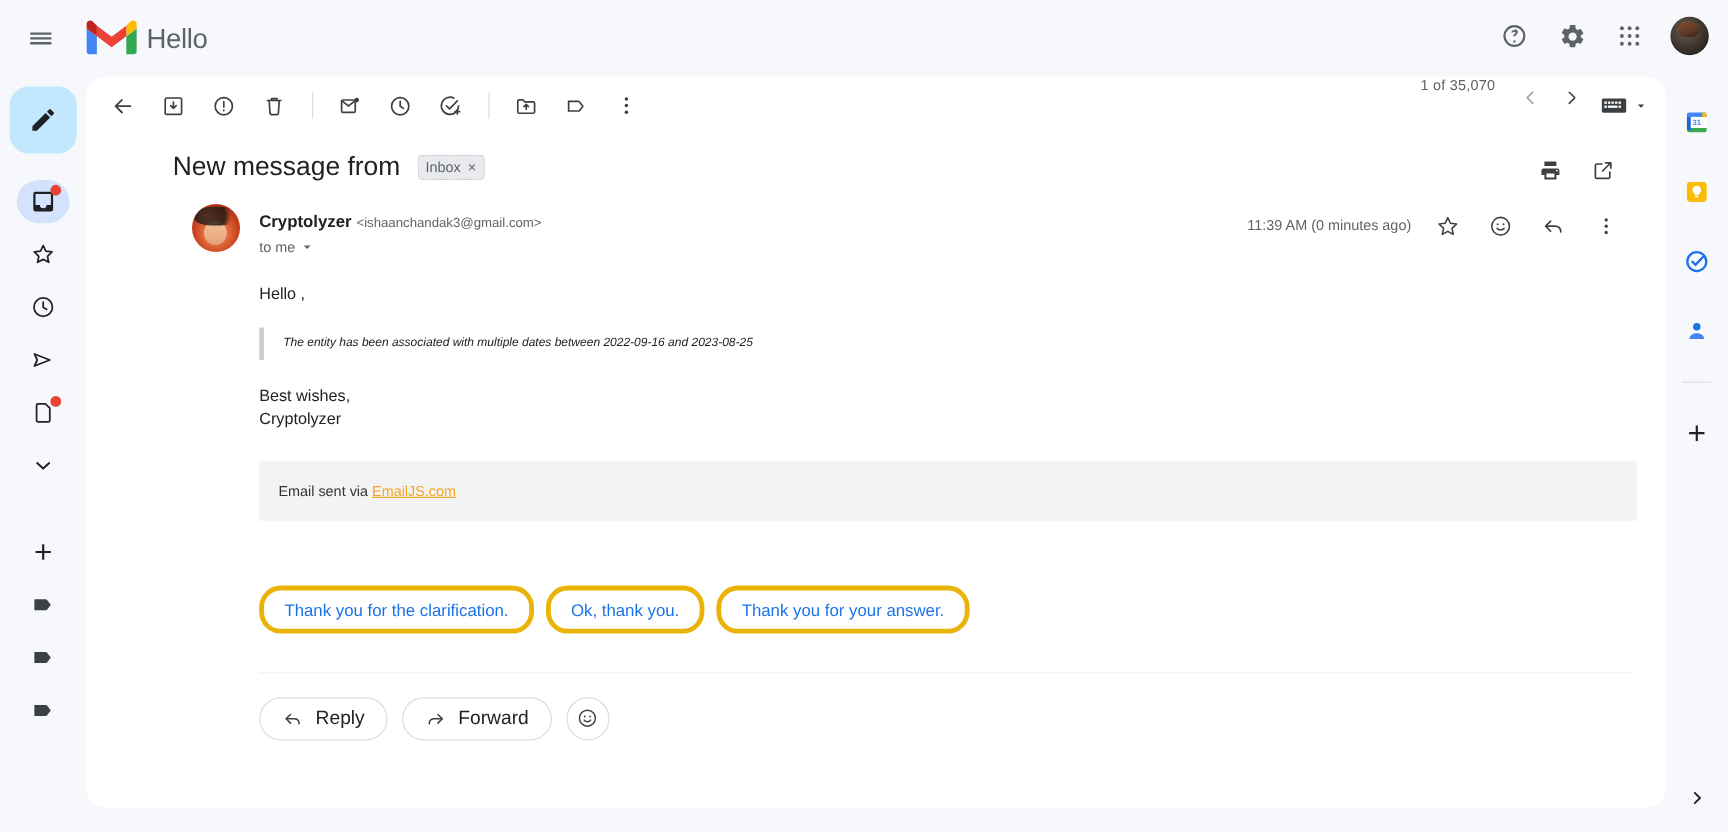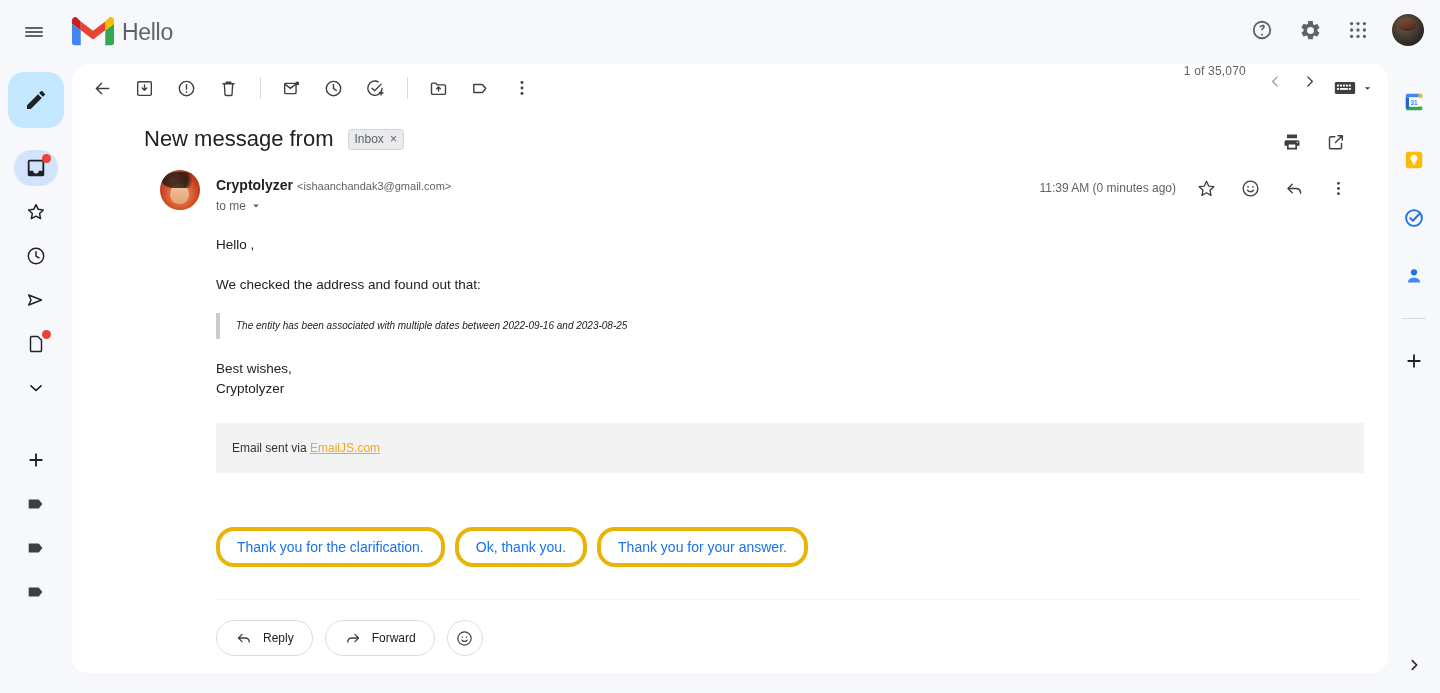--- a/index.html
+++ b/index.html
@@ -224,21 +224,21 @@
     margin: 32px 30px 0 144px; height: 1px; background: #f1f3f4;
   }
   .reply-row {
     display: flex; align-items: center; gap: 12px;
     padding: 20px 0 30px 144px;
   }
   .pill {
     display: flex; align-items: center; gap: 10px;
     border: 1px solid #dadce0; border-radius: 18px;
     height: 36px; padding: 0 18px; background: #fff;
-    font-size: 12px; color: #202124; cursor: pointer;
+    font-size: 16px; color: #202124; cursor: pointer;
     font-family: "Liberation Sans", sans-serif;
   }
   .round-btn {
     width: 36px; height: 36px; border-radius: 50%;
     border: 1px solid #dadce0; background: #fff;
     display: flex; align-items: center; justify-content: center;
     cursor: pointer;
   }
 
   
@@ -554,21 +554,20 @@
             <circle cx="12" cy="5.4" r="1.75"></circle>
               <circle cx="12" cy="12" r="1.75"></circle>
               <circle cx="12" cy="18.6" r="1.75"></circle>
           </svg>
         </div>
       </div>
     </div>
 
     <div class="body">
       <p class="tight" style="margin-top:22px;">Hello ,</p>
-      <p>We checked the address and found out that:</p>
       <blockquote class="quote">The entity has been associated with multiple dates between 2022-09-16 and 2023-08-25</blockquote>
       <p>Best wishes,</p>
       <p class="tight">Cryptolyzer</p>
     </div>
 
     <div class="emailjs-box">
       <span>Email sent via </span><a href="#">EmailJS.com</a>
     </div>
 
     <div class="smart-replies">

